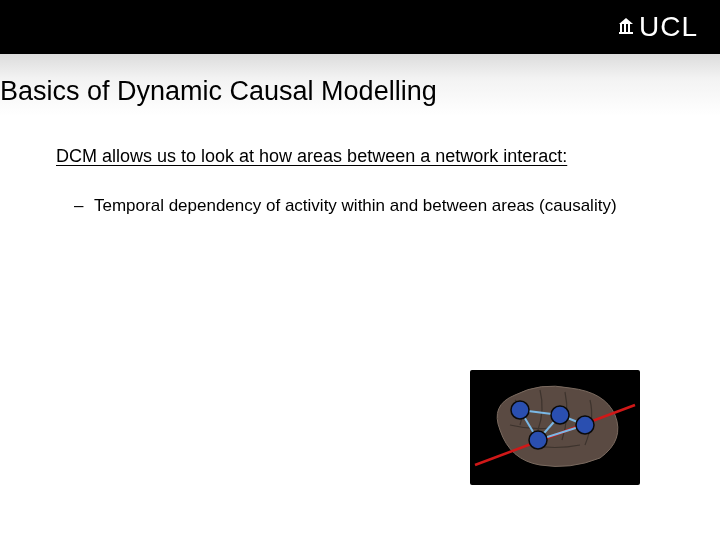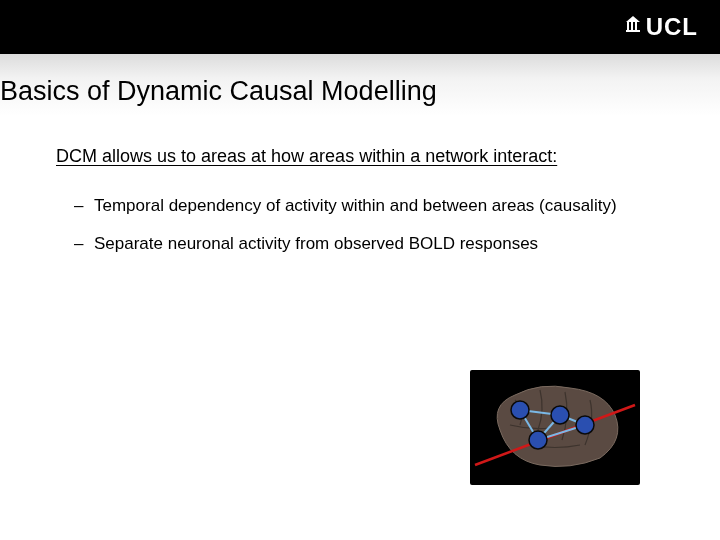--- a/index.html
+++ b/index.html
@@ -26,22 +26,22 @@
   }
   .logo-dome {
     display: inline-flex;
     flex-direction: column;
     align-items: center;
     margin-right: 2px;
     margin-bottom: 8px;
   }
   .logo-text {
     color: #ffffff;
-    font-weight: 700;
-    font-size: 24px;
+    font-weight: 400;
+    font-size: 28px;
     letter-spacing: 1px;
   }
   .gradient-strip {
     width: 100%;
     height: 62px;
     background: linear-gradient(to bottom, #dcdcdc 0%, #f3f3f3 40%, #ffffff 100%);
   }
   .title {
     text-align: left;
     font-size: 27px;
@@ -113,24 +113,23 @@
     </span>
     <span class="logo-text">UCL</span>
   </div>
 </div>
 
 <div class="gradient-strip">
   <h1 class="title">Basics of Dynamic Causal Modelling</h1>
 </div>
 
 <div class="content">
-  <p class="intro">DCM allows us to areas at how areas within a network interact:</p>
+  <p class="intro">DCM allows us to look at how areas between a network interact:</p>
   <ul class="bullets">
     <li>Temporal dependency of activity within and between areas (causality)</li>
-    <li>Separate neuronal activity from observed BOLD responses</li>
   </ul>
 </div>
 
 <div class="brain-figure">
   <svg width="170" height="115" viewBox="0 0 170 115">
     <path d="M30 60 Q20 35 45 25 Q70 12 100 18 Q135 22 145 45 Q155 70 130 88 Q100 100 70 95 Q40 90 30 60 Z" fill="#5a4a42" stroke="#7a6a5f" stroke-width="1"></path>
     <path d="M45 30 Q55 40 50 55 M70 20 Q75 40 68 60 M95 22 Q100 45 92 70 M120 30 Q125 50 115 75 M40 55 Q60 60 80 58 M60 75 Q85 80 110 75" stroke="#3d332d" stroke-width="1.2" fill="none"></path>
     <line x1="5" y1="95" x2="165" y2="35" stroke="#d01818" stroke-width="2.5"></line>
     <line x1="50" y1="40" x2="90" y2="45" stroke="#7ab8e6" stroke-width="2"></line>
     <line x1="90" y1="45" x2="115" y2="55" stroke="#7ab8e6" stroke-width="2"></line>

